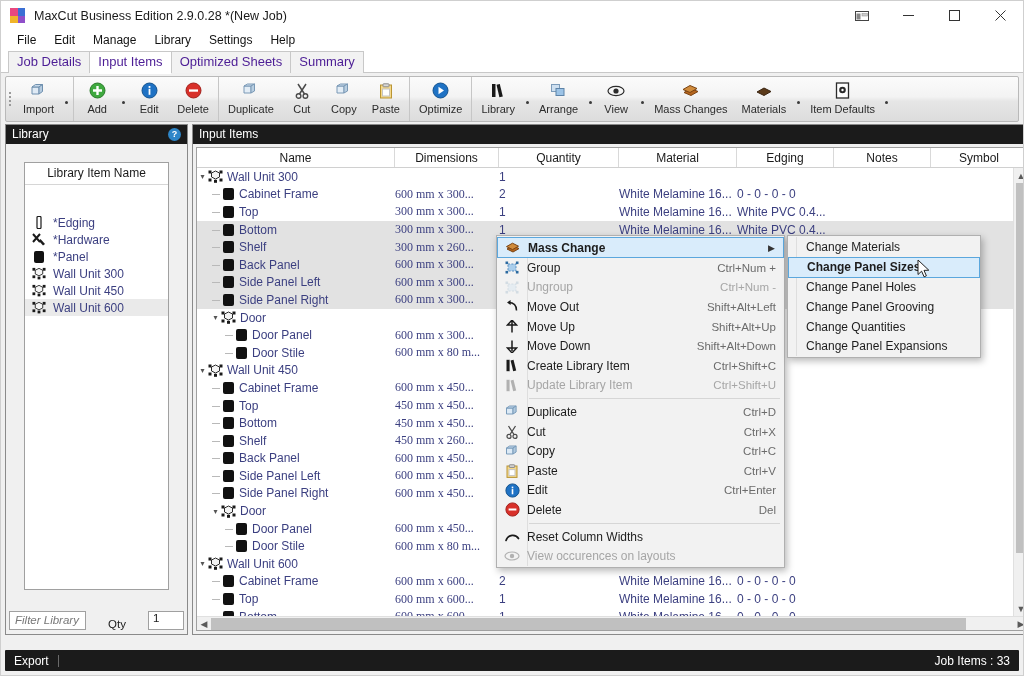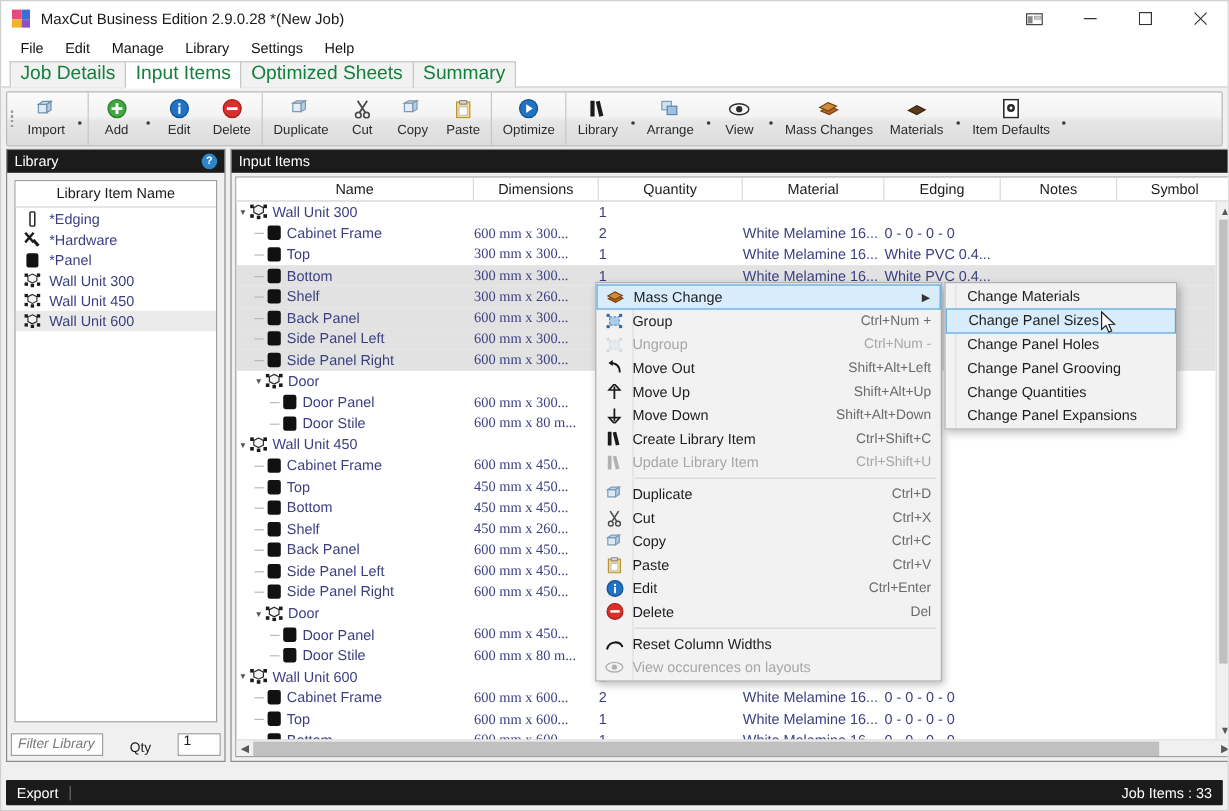--- a/index.html
+++ b/index.html
@@ -84,22 +84,22 @@
   }
   .tabstrip::after{
     content:""; position:absolute; left:0; right:0; bottom:0;
     height:1px; background:#c8c8c8;
   }
   .tab {
     border: 1px solid #c8c8c8;
     border-bottom: none;
     background: #f2f2f2;
     padding: 3px 8px 4px 8px;
-    font-size: 16px;
-    color: #15803d;
+    font-size: 13px;
+    color: #4c1d95;
     margin-right: -1px;
     position: relative;
     z-index: 1;
     line-height: 14px;
   }
   .tab.active {
     background: #ffffff;
     z-index: 3;
     font-weight: normal;
   }
@@ -181,22 +181,22 @@
     background:#2e86c8; color:#fff; font-size:9px; font-weight:bold;
     display:flex;align-items:center;justify-content:center;
   }
 
   
   .library{
     width: 183px; flex:none; margin-right:4px;
     background:#f0f0f0;
   }
   .lib-inner{
-    flex:1; margin:6px; background:#fff; border:1px solid #a0a0a0;
-    display:flex; flex-direction:column; overflow:hidden;
+    flex:1; margin:18px; background:#fff; border:1px solid #a0a0a0;
+    display:flex; flex-direction:column; overflow:hidden;gap:28px;
   }
   .lib-colhead{
     border-bottom:1px solid #d6d6d6;
     text-align:center; font-size:12px; color:#1a1a1a;
     padding:3px 0 4px 0;
     background:#fff;
   }
   .lib-list{ flex:1; overflow:hidden; padding-top:1px;}
   .lib-row{
     display:flex; align-items:center; gap:7px;
@@ -315,21 +315,21 @@
     width:30px; display:flex; align-items:center; justify-content:center; flex:none;
   }
   .ctx-item .clbl{ flex:1; white-space:nowrap;}
   .ctx-item .cacc{ color:#6b6b6b; font-size:11.5px; white-space:nowrap; padding-left:20px;text-align:center;}
   .ctx-item.disabled .clbl,.ctx-item.disabled .cacc{ color:#a6a6a6; }
   .ctx-item.hl{
     background:#d9ecfb;
     border:1px solid #5ba7dd;
     height:21px;
   }
-  .ctx-item.hl .clbl{ font-weight:normal; }
+  .ctx-item.hl .clbl{ font-weight:bold; }
   .ctx-sep{ height:1px;background:#d6d6d6;margin:3px 4px 3px 32px;}
   .ctx-arrow{ font-size:9px;color:#333; margin-left:10px;}
   .ctxmenu.main{ left:495px; top:234px; width:289px; }
   .ctxmenu.sub{ left:786px; top:234px; width:194px; }
   .sub .ctx-item{ padding-left:10px; }
   .sub .ctx-item .clbl{ padding-left:8px; }
   .ctx-railline{
     position:absolute; left:30px; top:1px; bottom:1px; width:1px; background:#dedede;
   }
   .sub .ctx-railline{ left:8px; }

